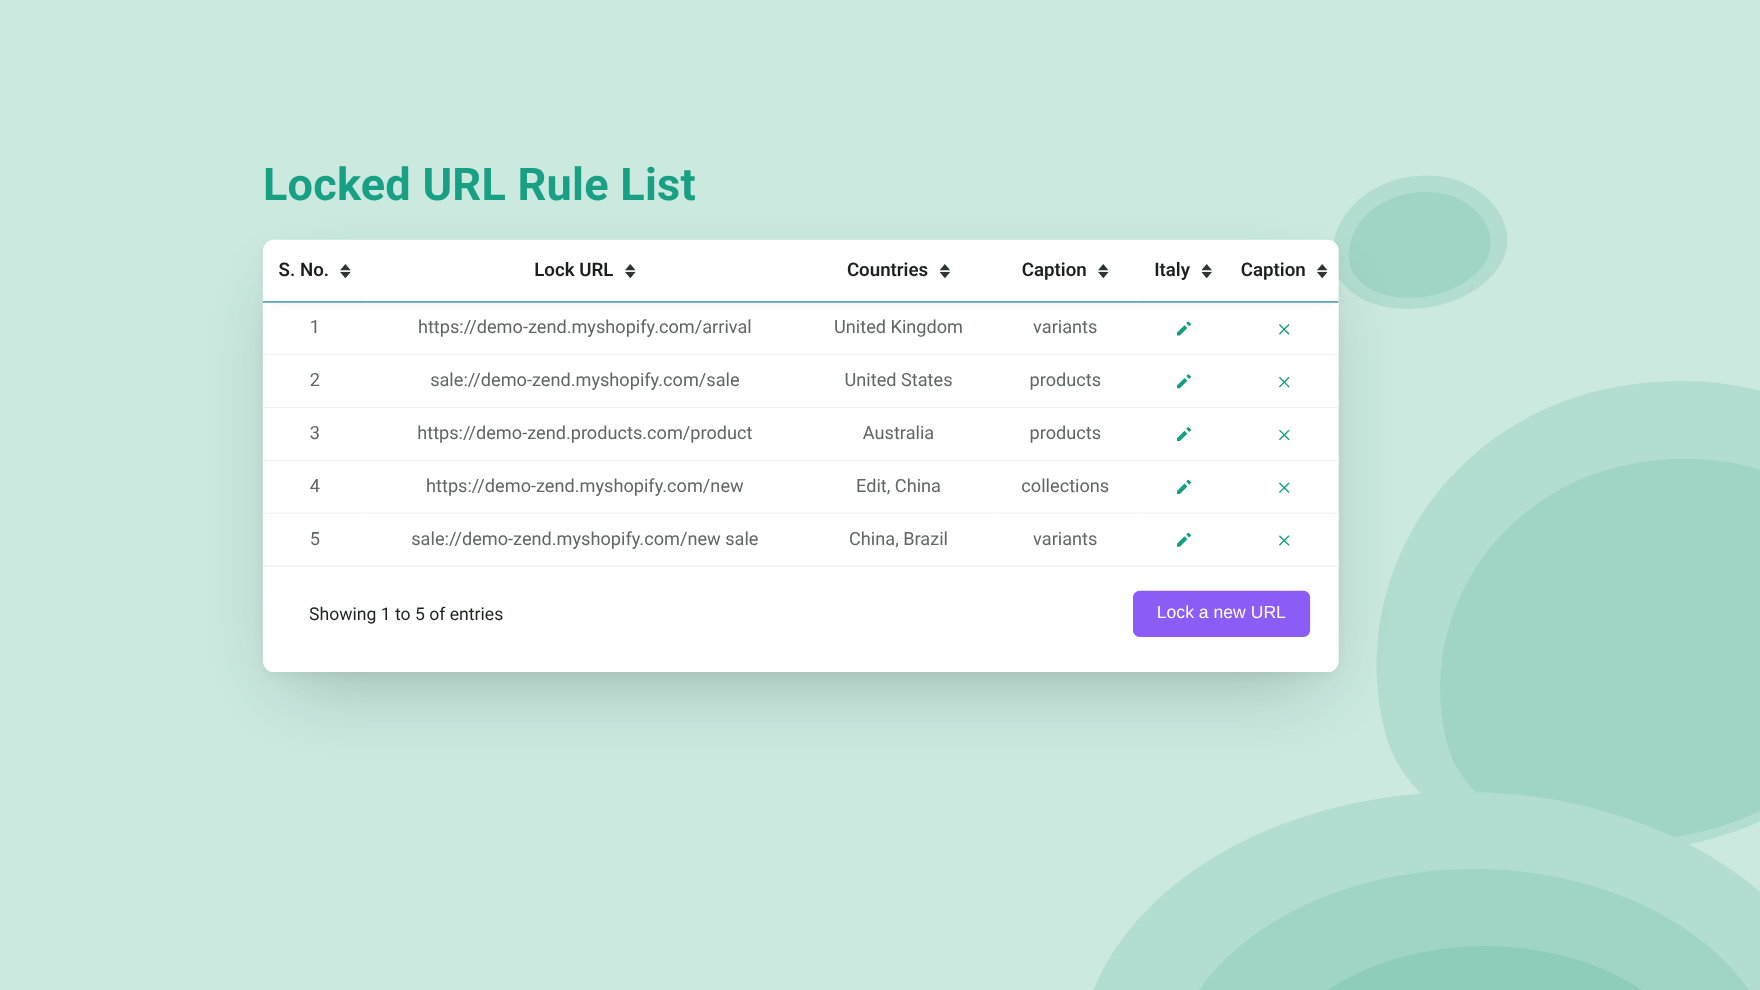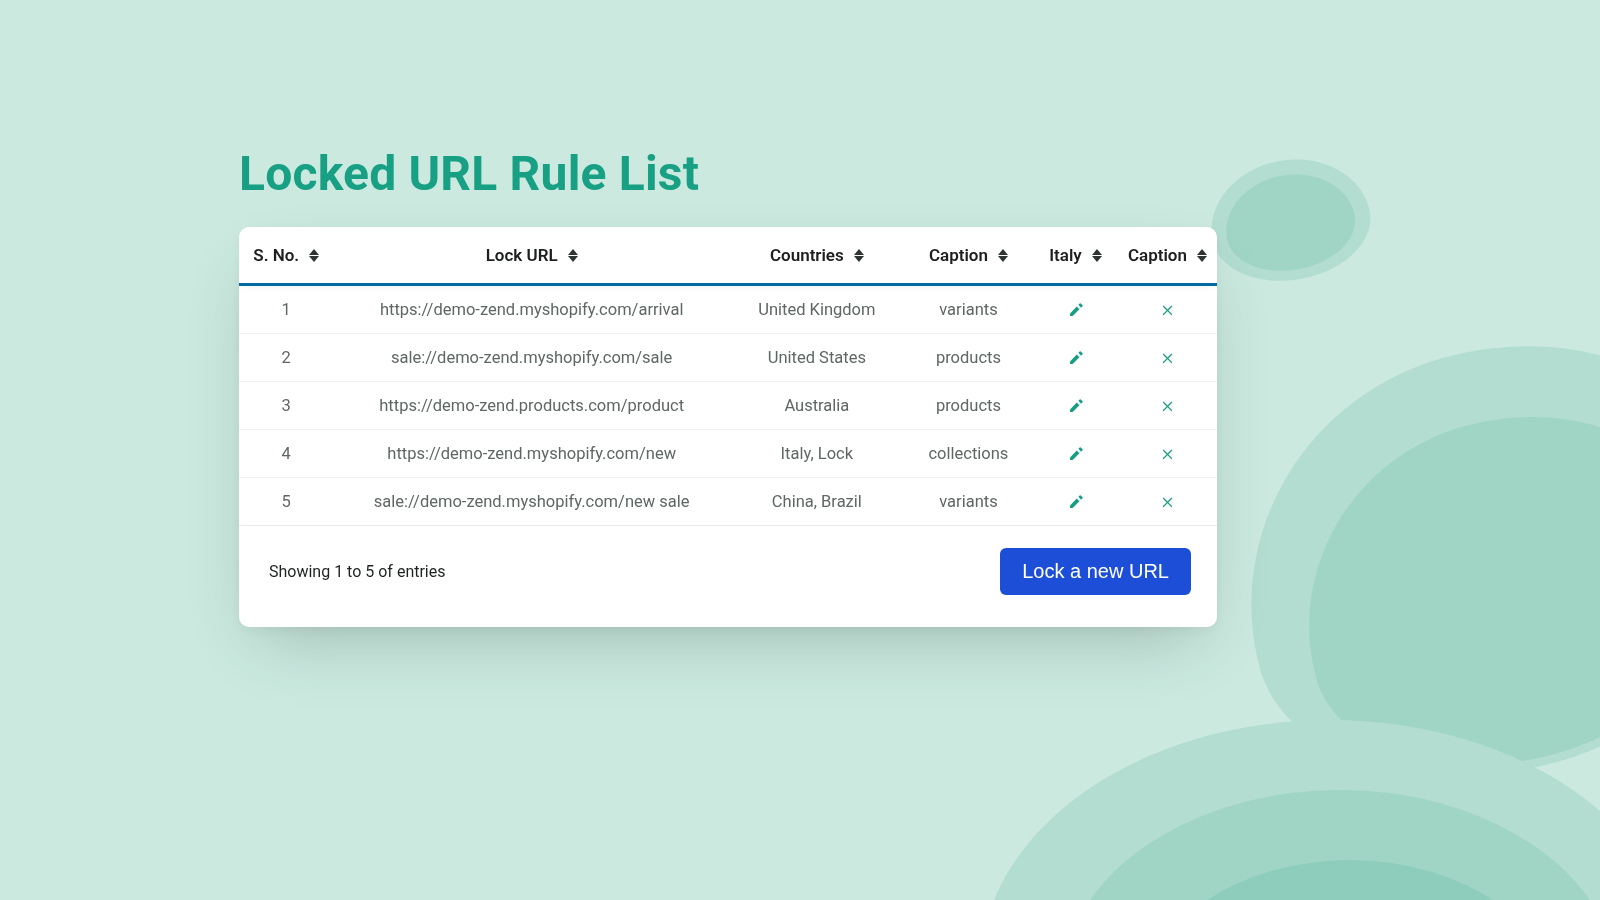--- a/index.html
+++ b/index.html
@@ -44,39 +44,39 @@
     background: #8ecdbb; border-radius: 50%;
   }
 
   .container {
     position: absolute;
     left: 239px; top: 145px;
     width: 978px;
   }
   .page-title {
     color: #18a085;
-    font-size: 48px;
+    font-size: 41px;
     font-weight: 700;
     letter-spacing: 0.2px;
     margin-bottom: 25px;
   }
   .card {
     background: #fff;
     border-radius: 10px;
     box-shadow: 0 28px 64px -22px rgba(50,70,60,0.30), 0 4px 10px rgba(0,0,0,0.04);
     overflow: hidden;
   }
   table { width: 100%; border-collapse: collapse; }
   thead th {
     text-align: center;
     font-size: 17px;
     font-weight: 600;
     color: #1d1f1e;
     padding: 18px 10px 18px;
-    border-bottom: 3px solid #0369a1;
+    border-bottom: 1px solid #0369a1;
   }
   thead tr {
     box-shadow: 0 6px 10px -6px rgba(0,0,0,0.07);
   }
   tbody td {
     text-align: center;
     font-size: 16.5px;
     color: #5e6763;
     padding: 14px 10px;
     border-bottom: 1px solid #eef1ef;
@@ -95,29 +95,30 @@
     display: inline-flex; flex-direction: column; line-height: 0; gap: 1px;
     color: #2d3531;
   }
   .sort-icon svg { display:block; }
   .edit-icon svg, .delete-icon svg { display:block; margin: 0 auto; }
   .edit-icon { color: #149e83; cursor: pointer; }
   .delete-icon { color: #149e83; cursor: pointer; }
   .footer {
     display: flex; align-items: center; justify-content: space-between;
     padding: 22px 26px 32px 30px;
+    margin-left: 12px;
   }
   .footer-text { color: #1f2320; font-size: 16px; }
   .btn-primary {
-    background: #1d4ed8;
+    background: #8b5cf6;
     color: #fff;
     border: none;
     border-radius: 6px;
     padding: 12px 22px;
-    font-size: 20px;
+    font-size: 16px;
     cursor: pointer;
   }
 </style>
 </head>
 <body>
 
 <div class="blob blob1"></div>
 <div class="blob blob1b"></div>
 <div class="blob blob2"></div>
 <div class="blob blob2b"></div>
@@ -257,21 +258,21 @@
                   <path d="M3 18h8v2H3z" opacity="0"></path>
                   <rect x="3" y="4" width="14" height="14" rx="2" fill="none" stroke="currentColor" stroke-width="2" stroke-dasharray="0" stroke-linecap="round" opacity="0"></rect>
                 </svg></span></td>
             <td><span class="delete-icon"><svg width="15" height="15" viewBox="0 0 24 24" fill="currentColor">
                   <path d="M18.3 5.71 12 12.01l-6.3-6.3L4.29 7.12l6.3 6.3-6.3 6.3 1.41 1.41 6.3-6.3 6.3 6.3 1.41-1.41-6.3-6.3 6.3-6.3z"></path>
                 </svg></span></td>
           </tr>
           <tr>
             <td>4</td>
             <td>https://demo-zend.myshopify.com/new</td>
-            <td>Italy, Lock</td>
+            <td>Edit, China</td>
             <td>collections</td>
             <td><span class="edit-icon"><svg width="18" height="18" viewBox="0 0 24 24" fill="currentColor">
                   <path d="M4 16.5V20h3.5l9.06-9.06-3.5-3.5L4 16.5z"></path>
                   <path d="M20.71 7.04a1 1 0 0 0 0-1.41l-2.34-2.34a1 1 0 0 0-1.41 0l-1.83 1.83 3.75 3.75 1.83-1.83z"></path>
                   <path d="M3 21h14v-2H5v-2H3v4z" opacity="0"></path>
                   <path d="M3 18h8v2H3z" opacity="0"></path>
                   <rect x="3" y="4" width="14" height="14" rx="2" fill="none" stroke="currentColor" stroke-width="2" stroke-dasharray="0" stroke-linecap="round" opacity="0"></rect>
                 </svg></span></td>
             <td><span class="delete-icon"><svg width="15" height="15" viewBox="0 0 24 24" fill="currentColor">
                   <path d="M18.3 5.71 12 12.01l-6.3-6.3L4.29 7.12l6.3 6.3-6.3 6.3 1.41 1.41 6.3-6.3 6.3 6.3 1.41-1.41-6.3-6.3 6.3-6.3z"></path>

